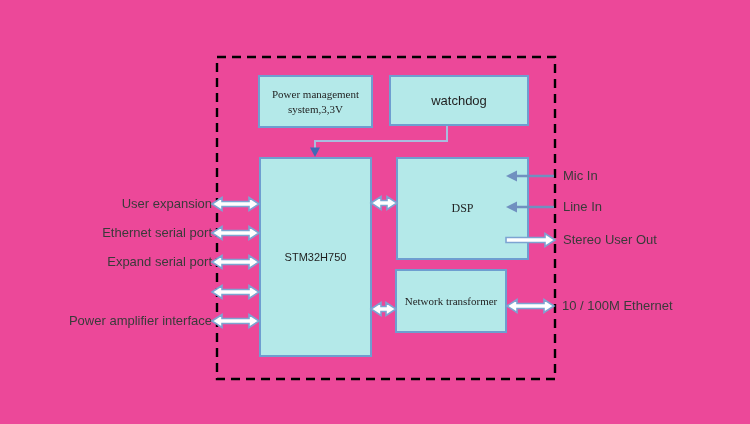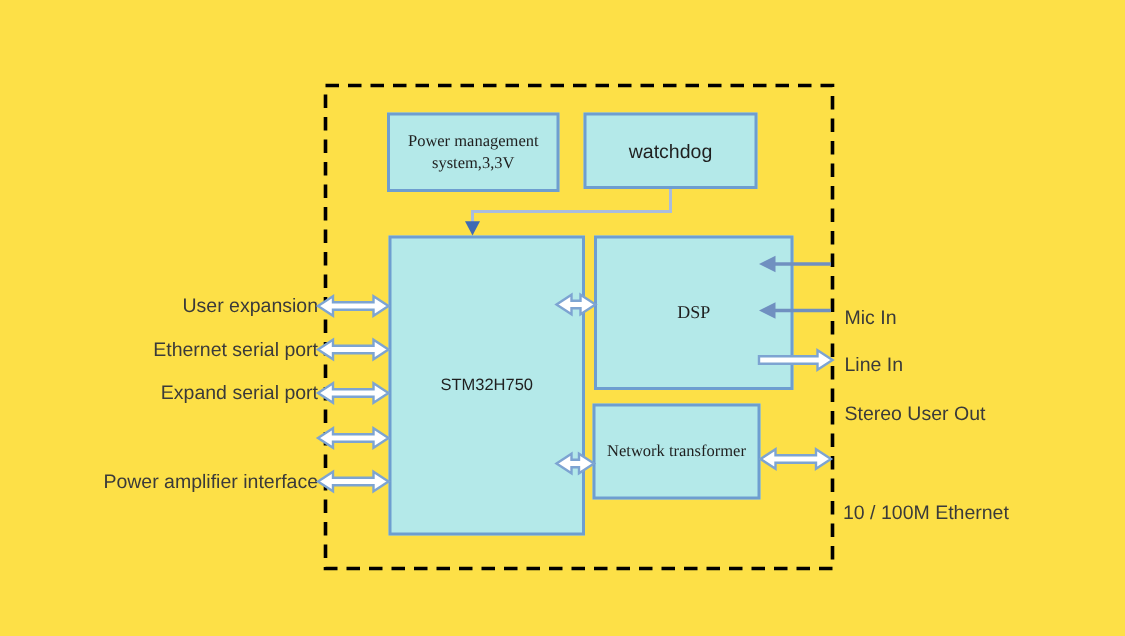--- a/index.html
+++ b/index.html
@@ -1,49 +1,49 @@
 <!DOCTYPE html>
 <html style="--block_fill: #b4e9e9; --block_border: #6e9ed0; --block_text: #1f1f1f; --label_text: #3a3a3a; --arrow_outline: #7da4d2; --arrow_solid: #7090c0; --elbow_line: #a9bcdf; --elbow_head: #3f6ab5;"><head>
 <meta charset="utf-8">
 <style>
   html,body{margin:0;padding:0;background:#fff;}
   #canvas{
     position:relative;
     width:750px;height:424px;
-    background:#fde047;
+    background:#ec4899;
     font-family:"Liberation Sans",sans-serif;
     overflow:hidden;
   }
   
   .block{
     position:absolute;
     background:var(--block_fill);
     border:2px solid var(--block_border);
     box-sizing:border-box;
     display:flex;flex-direction:column;
     align-items:center;justify-content:center;
     text-align:center;
     color:var(--block_text);
   }
   .serif-text{font-family:"Liberation Serif",serif;font-size:11px;line-height:15px;}
   .sans-text{font-family:"Liberation Sans",sans-serif;}
   #block-power{left:258px;top:75px;width:115px;height:53px;}
-  #block-watchdog{left:389px;top:75px;width:116px;height:51px;font-size:13px;}
-  #block-stm32{left:259px;top:157px;width:131px;height:200px;font-size:11px;line-height:17px;}
+  #block-watchdog{left:389px;top:75px;width:140px;height:51px;font-size:13px;}
+  #block-stm32{left:259px;top:157px;width:113px;height:200px;font-size:11px;line-height:17px;}
   #block-dsp{left:396px;top:157px;width:133px;height:103px;font-size:12px;}
   #block-network{left:395px;top:269px;width:112px;height:64px;font-size:11px;}
   
   .llabel,.rlabel{
     position:absolute;
     font-size:13px;line-height:16px;
     color:var(--label_text);
     white-space:nowrap;
   }
   .llabel{right:538px;text-align:right;}
-  .rlabel{left:563px;text-align:right;margin-top:36px;}
+  .rlabel{left:563px;text-align:right;}
   
   #overlay{position:absolute;left:0;top:0;pointer-events:none;}
   .dashed-border{fill:none;stroke:#000;stroke-width:2.4;stroke-dasharray:9 6;}
   .arrow-outline{fill:#fff;stroke:var(--arrow_outline);stroke-width:1.6;stroke-linejoin:miter;}
   .arrow-solid-line{stroke:var(--arrow_solid);stroke-width:2.4;fill:none;}
   .arrow-solid-head{fill:var(--arrow_solid);stroke:none;}
   .elbow-line{stroke:var(--elbow_line);stroke-width:2;fill:none;}
   .elbow-head{fill:var(--elbow_head);stroke:none;}
 </style>
 </head>

